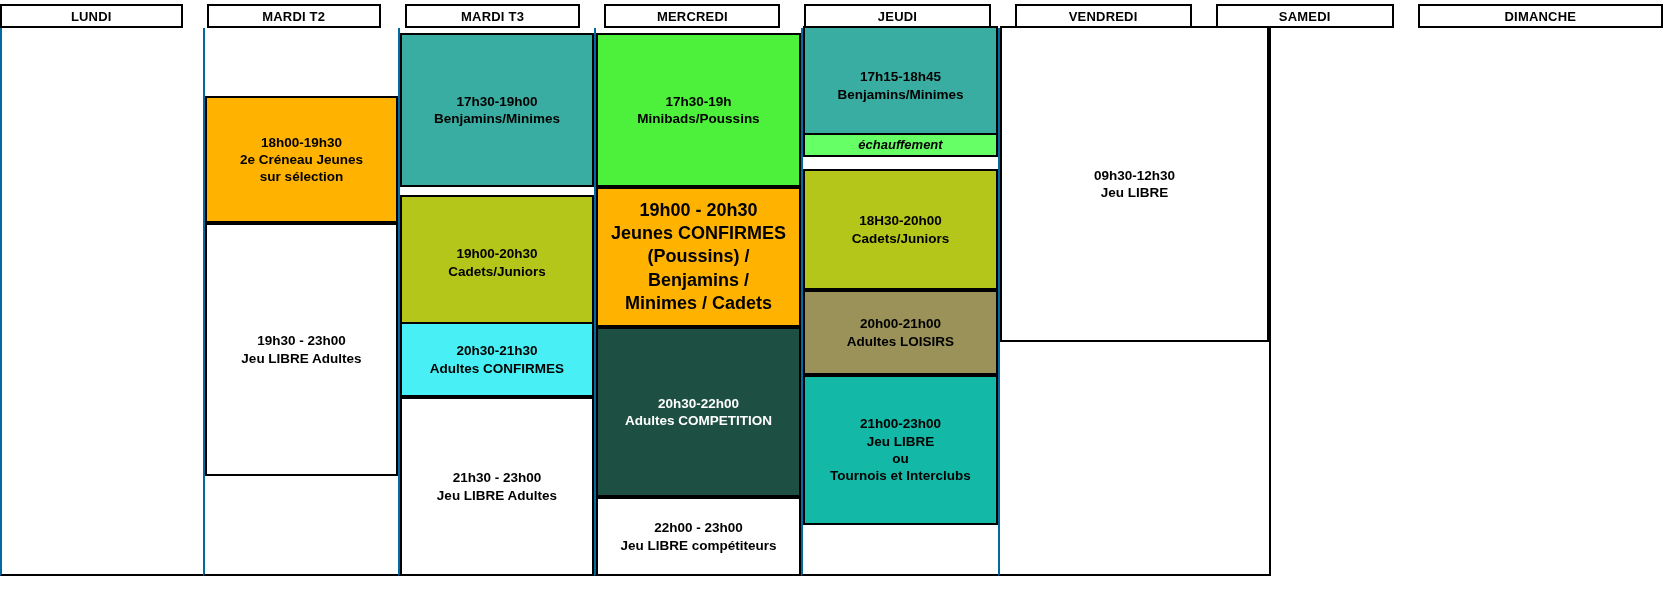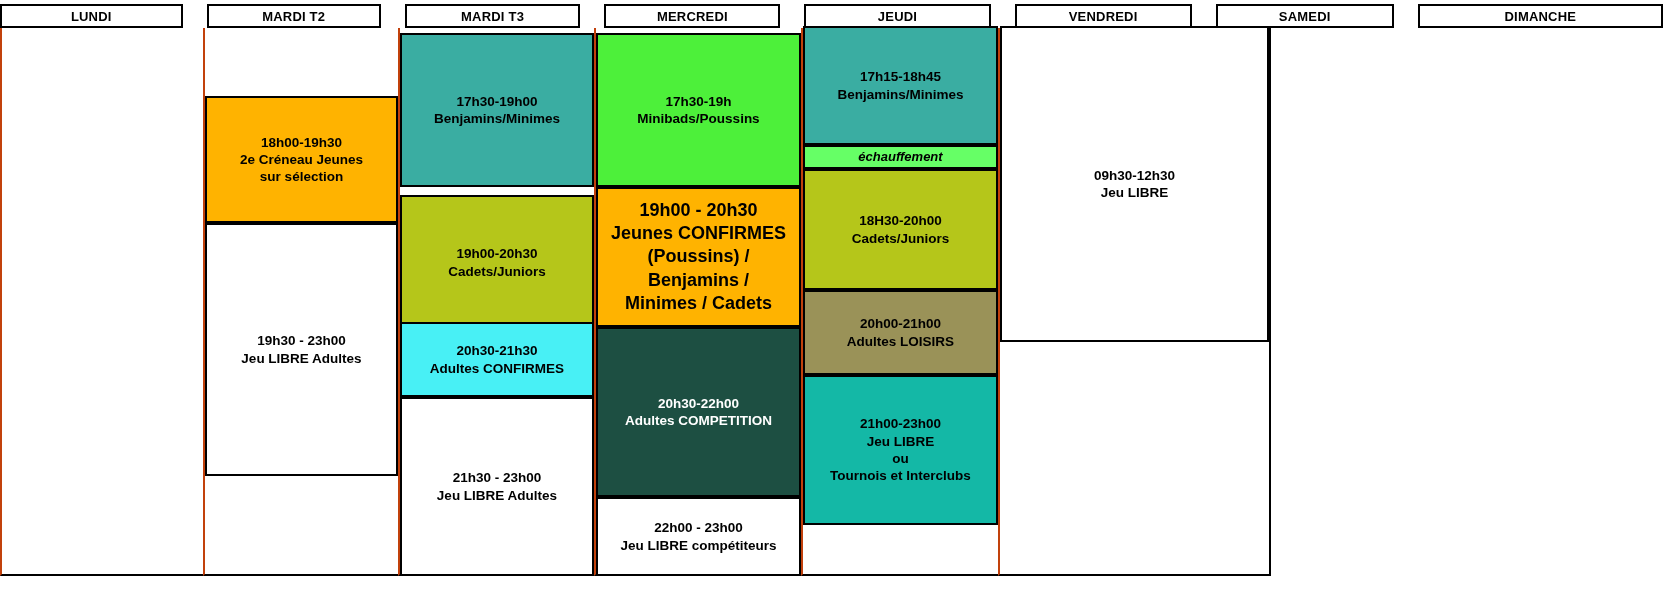--- a/index.html
+++ b/index.html
@@ -39,21 +39,21 @@
   }
   
   .body{
     display:flex;
     width:1663px;
     height:548px;
     box-sizing:border-box;
   }
   .col{
     box-sizing:border-box;
-    border-left:2px solid #c2410c;
+    border-left:2px solid #0369a1;
     border-bottom:2px solid #000;
     border-top:0;
     position:relative;
     background:#ffffff;
   }
   .col.last{border-right:2px solid #000;}
   .blk{
     position:absolute;
     left:0;right:0;
     box-sizing:border-box;
@@ -176,21 +176,21 @@
           <span class="ln">22h00 - 23h00</span>
           <span class="ln">Jeu LIBRE compétiteurs</span>
         </div>
       </div>
 
       <div class="col" style="width:197px;">
         <div class="blk" style="top:-2px;height:119px;background:#3aada2;color:#000;">
           <span class="ln">17h15-18h45</span>
           <span class="ln">Benjamins/Minimes</span>
         </div>
-        <div class="blk" style="top:117px;height:24px;background:#66ff66;color:#000;">
+        <div class="blk" style="top:105px;height:24px;background:#66ff66;color:#000;">
           <span class="ln ech">échauffement</span>
         </div>
         <div class="blk" style="top:141px;height:121px;background:#b5c61a;color:#000;">
           <span class="ln">18H30-20h00</span>
           <span class="ln">Cadets/Juniors</span>
         </div>
         <div class="blk" style="top:262px;height:85px;background:#9a9258;color:#000;">
           <span class="ln">20h00-21h00</span>
           <span class="ln">Adultes LOISIRS</span>
         </div>

